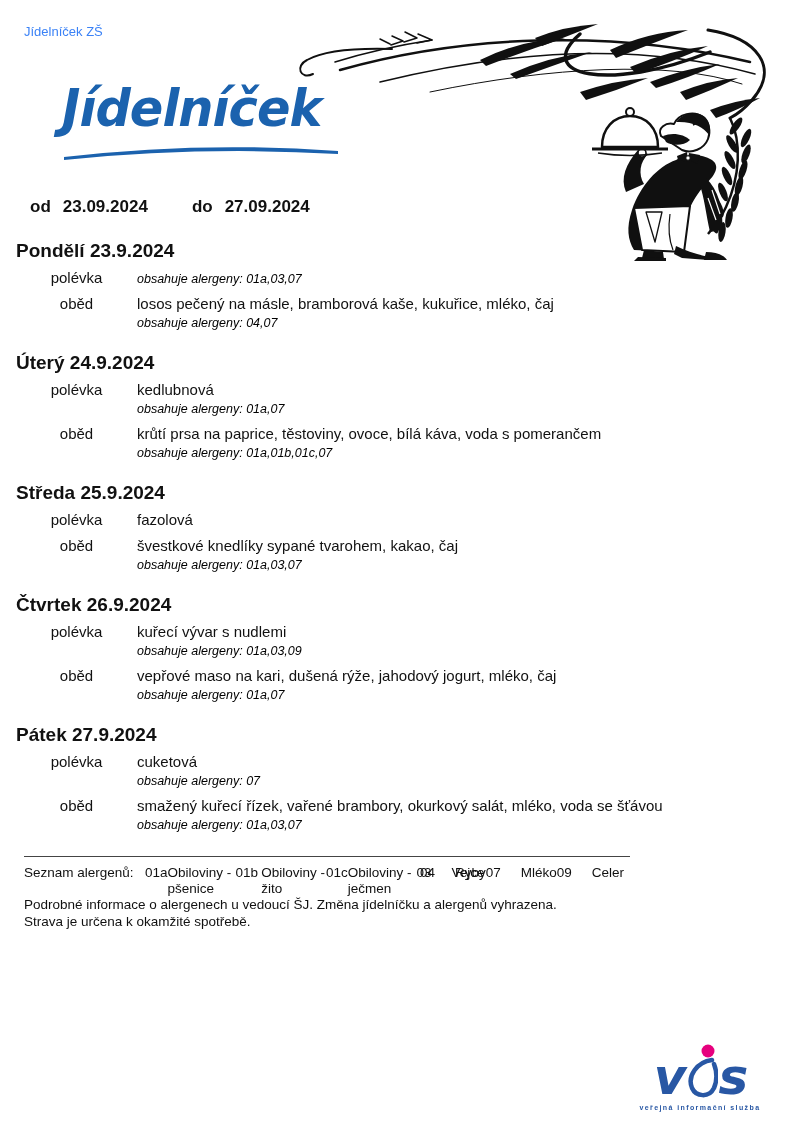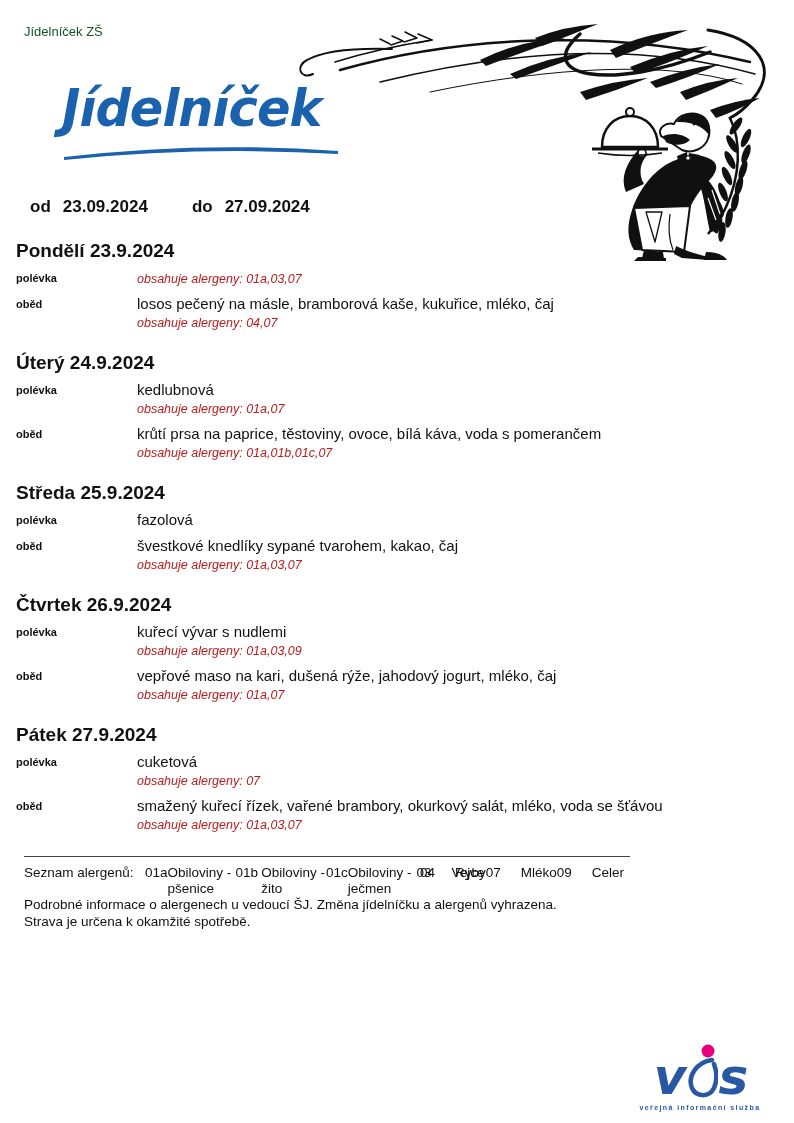--- a/index.html
+++ b/index.html
@@ -1,21 +1,21 @@
 <!DOCTYPE html>
 <html lang="cs"><head>
 <meta charset="utf-8">
 <style>
   html,body { margin:0; padding:0; background:#e8e8e8; }
   .page {
     position:relative; width:794px; height:1123px; margin:0 auto;
     background:#ffffff; overflow:hidden;
     font-family:"Liberation Sans", sans-serif; color:#111;
   }
-  .doc-title { position:absolute; left:24px; top:24px; font-size:13px; color:#14532d; }
+  .doc-title { position:absolute; left:24px; top:24px; font-size:13px; color:#3b82f6; }
 
   
   .logo { position:absolute; left:62px; top:82px; width:290px; }
   .logo-text {
     font-family:"DejaVu Sans", sans-serif; font-style:italic; font-weight:bold;
     font-size:52px; letter-spacing:-1px; color:#1b62ae; line-height:1;
     transform:scaleX(0.95); transform-origin:left;
   }
   .logo-underline { display:block; margin-top:6px; }
 
@@ -25,23 +25,23 @@
   
   .date-range { position:absolute; left:30px; top:197px; font-size:17px; font-weight:bold; white-space:nowrap; }
   .date-range .lbl { margin-right:12px; }
   .date-range .val-from { margin-right:44px; }
 
   
   .menu { position:absolute; left:16px; top:240px; right:24px; }
   .day { margin-bottom:21px; }
   .day-title { margin:0 0 7px 0; font-size:19px; font-weight:bold; }
   .course { display:grid; grid-template-columns:121px 1fr; margin-bottom:8px; }
-  .course-label { font-size:11px; font-weight:bold; line-height:18px; }
+  .course-label { font-size:15px; font-weight:normal; line-height:18px;text-align:center; }
   .dish { font-size:15px; line-height:18px; }
-  .allergens { margin-top:3px; font-size:12.5px; font-style:italic; color:#b91c1c; line-height:15px; }
+  .allergens { margin-top:3px; font-size:12.5px; font-style:italic; color:#000000; line-height:15px; }
 
   
   .bottom { position:absolute; left:24px; top:856px; right:24px; }
   .rule { border:0; border-top:1px solid #444; width:606px; margin:0 0 8px 0; }
   .legend { display:flex; font-size:13.5px; line-height:16px; }
   .legend-label { width:121px; }
   .legend-col { display:flex; flex-direction:row; }
   .legend-col.c1 { width:275px; }
   .legend-item { display:flex; }
   .legend-item .code { width:35px; }

